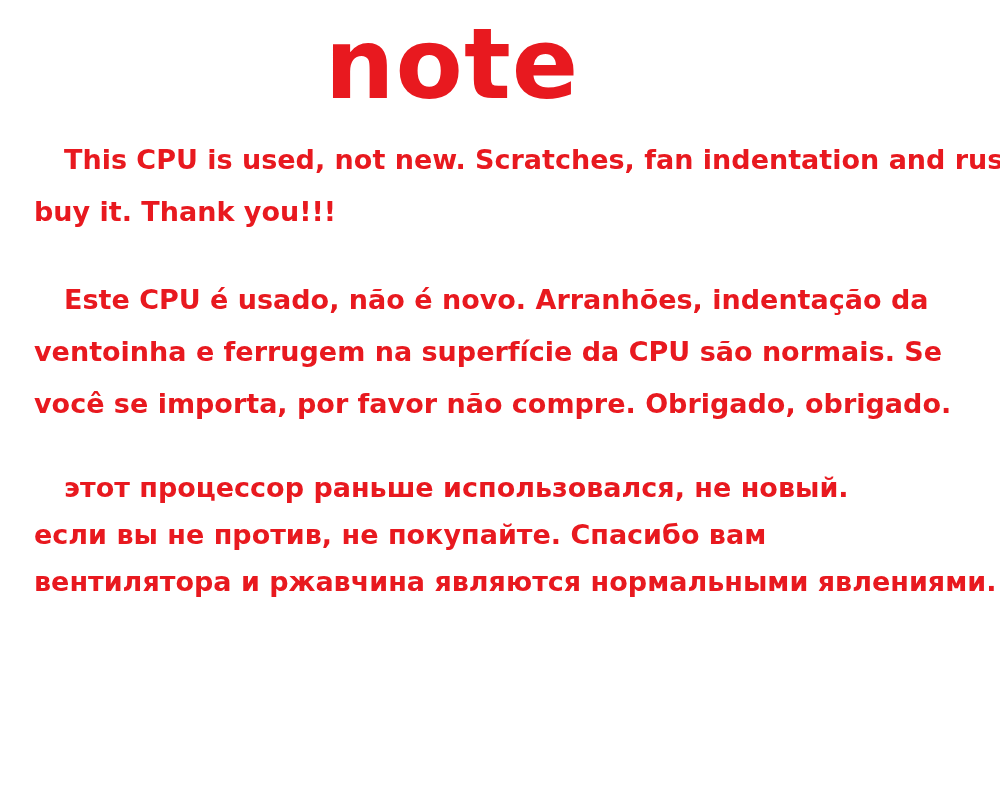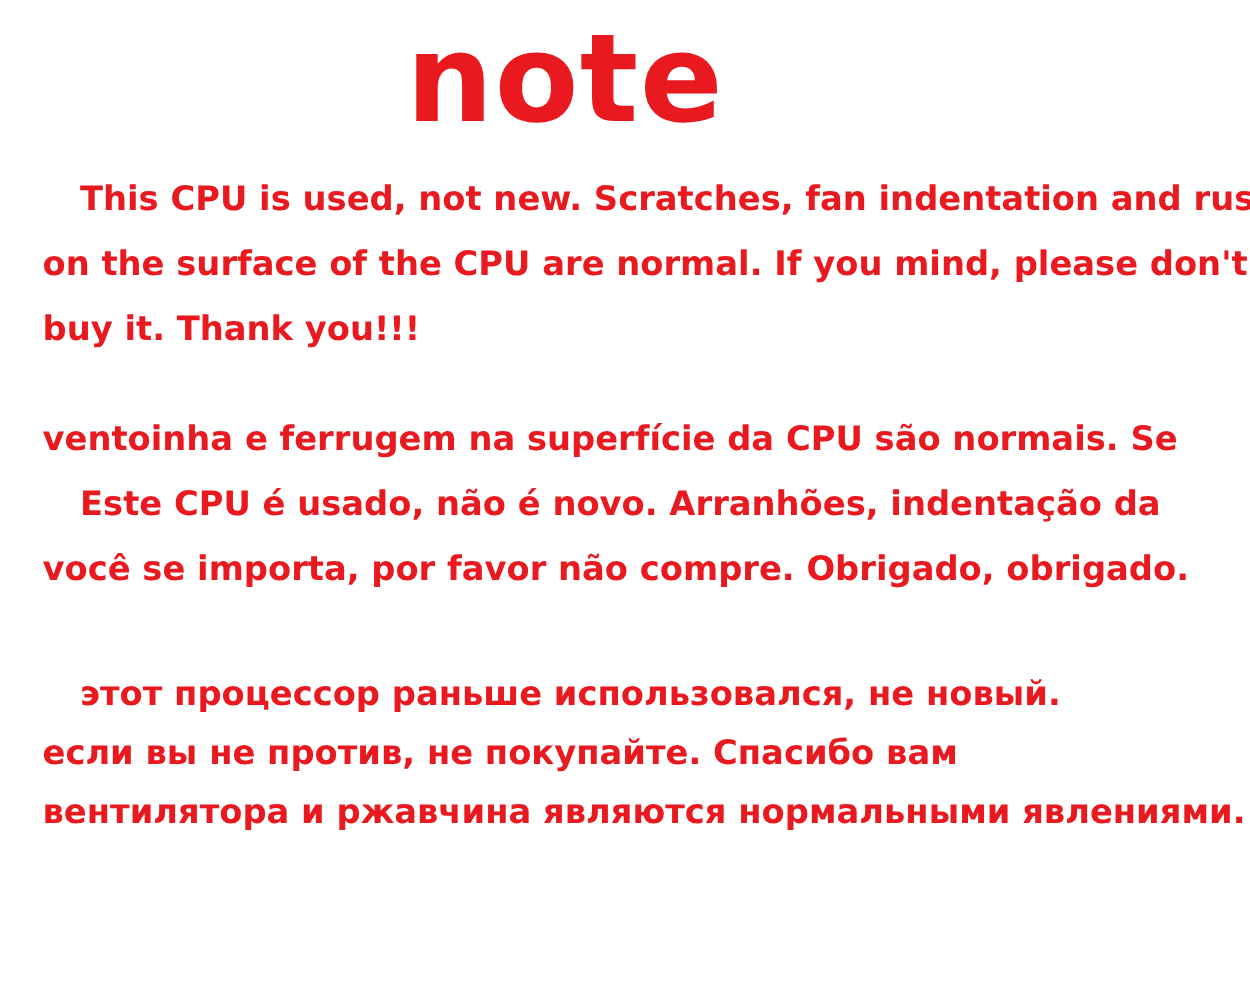--- a/index.html
+++ b/index.html
@@ -36,38 +36,37 @@
     font-size: 27px;
   }
   .para .line {
     white-space: nowrap;
   }
   .para .line.first {
     padding-left: 30px;
   }
   .para-en { margin-top: 6px;  line-height: 52px; }
   .para-pt { margin-top: 36px; line-height: 52px; }
-  .para-ru { margin-top: 50px; line-height: 47px; }
+  .para-ru { margin-top: 34px; line-height: 47px; }
 </style>
 </head>
 <body>
 
 <div class="page">
 
   <div class="note-title">note</div>
 
   <div class="para para-en" lang="en">
     <div class="line first">This CPU is used, not new. Scratches, fan indentation and rust</div>
-    <div class="line">on the surface of the CPU are normal. If you mind, please don't</div>
     <div class="line">buy it. Thank you!!!</div>
   </div>
 
   <div class="para para-pt" lang="pt">
+    <div class="line first">Este CPU é usado, não é novo. Arranhões, indentação da</div>
     <div class="line">ventoinha e ferrugem na superfície da CPU são normais. Se</div>
-    <div class="line first">Este CPU é usado, não é novo. Arranhões, indentação da</div>
     <div class="line">você se importa, por favor não compre. Obrigado, obrigado.</div>
   </div>
 
   <div class="para para-ru" lang="ru">
     <div class="line first">этот процессор раньше использовался, не новый.</div>
     <div class="line">если вы не против, не покупайте. Спасибо вам</div>
     <div class="line">вентилятора и ржавчина являются нормальными явлениями.</div>
   </div>
 
 </div>

